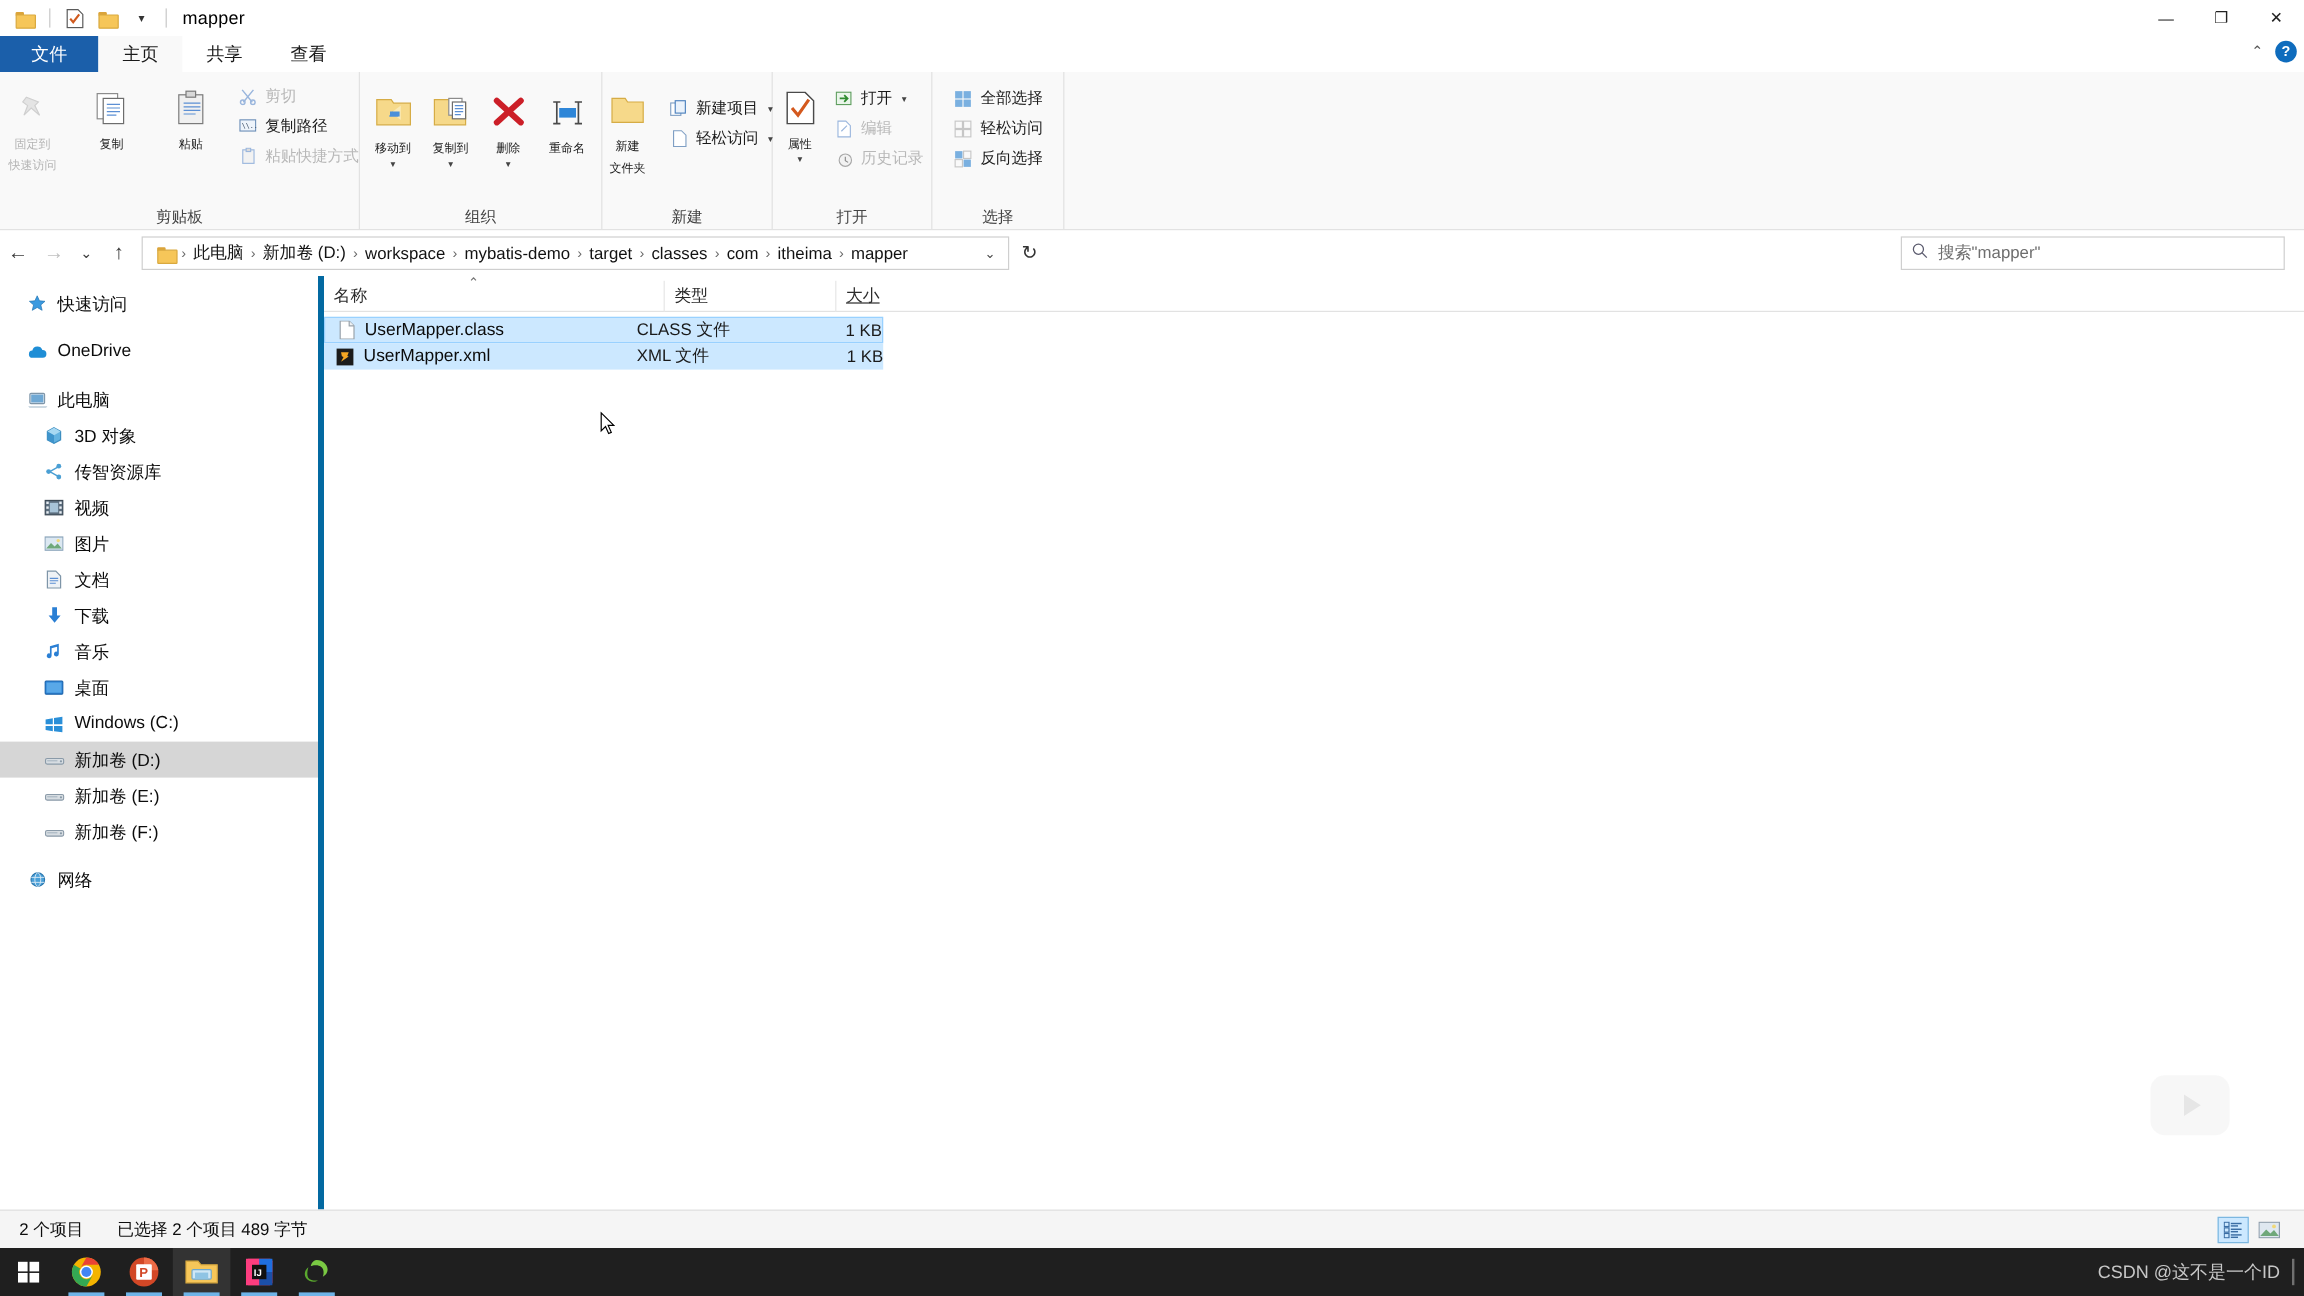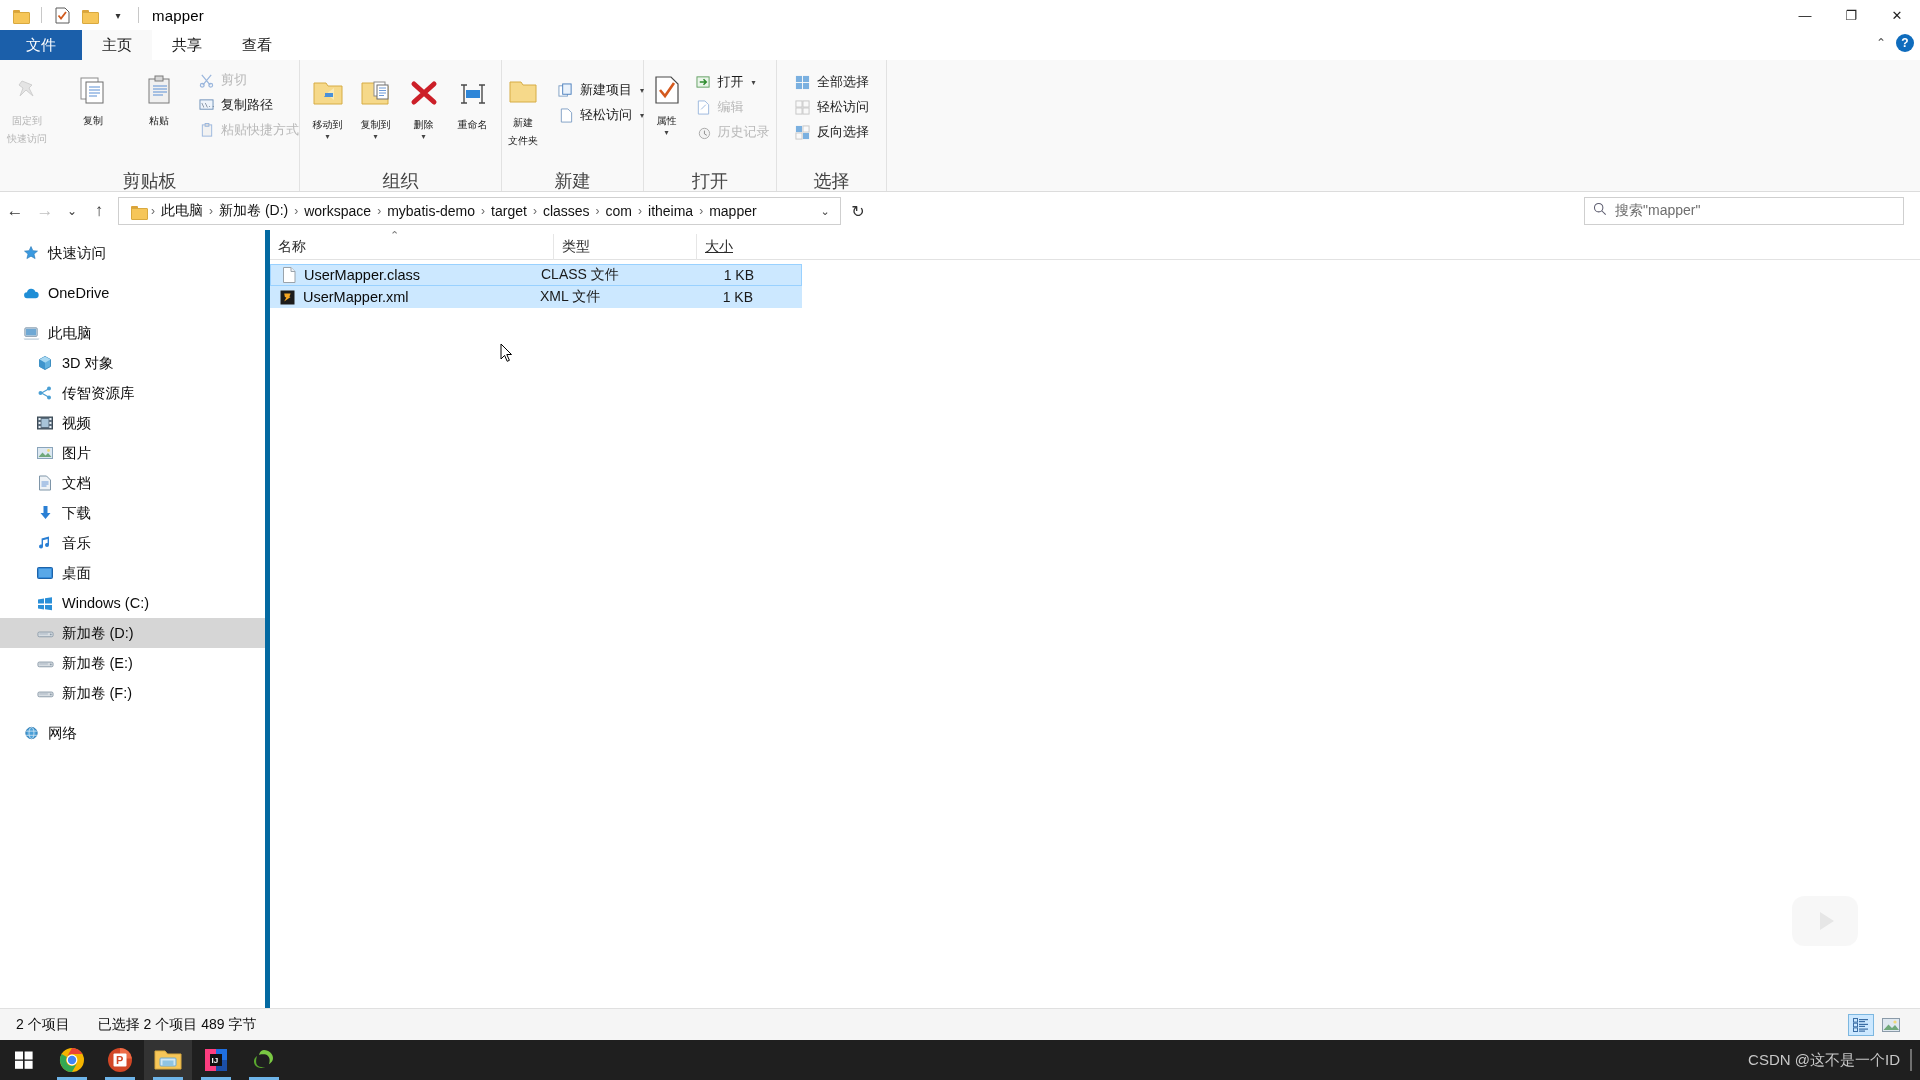--- a/index.html
+++ b/index.html
@@ -68,21 +68,21 @@
     position: absolute; left: 0; top: 60px; width: 1920px; height: 132px;
     background: #f9f9f9; border-bottom: 1px solid #dcdcdc;
     display: flex; align-items: stretch; overflow: hidden;
   }
   .rgroup {
     display: flex; flex-direction: column; align-items: center;
     border-right: 1px solid #e2e2e2; padding: 0 4px; position: relative;
   }
   .rgroup-body { flex: 1; display: flex; align-items: flex-start; padding-top: 6px; }
   .rgroup-label {
-    height: 20px; font-size: 18px; color: #444; display: flex; align-items: center;
+    height: 20px; font-size: 13px; color: #444; display: flex; align-items: center;
     justify-content: center; width: 100%;
   }
   .bigbtn {
     width: 66px; display: flex; flex-direction: column; align-items: center;
     padding-top: 4px; text-align: center;
   }
   .bigbtn .gl { height: 40px; display: flex; align-items: center; justify-content: center; }
   .bigbtn .lb { font-size: 10px; color: #1a1a1a; line-height: 15px; margin-top: 3px; }
   .bigbtn .lb.dim { color: #b4b4b4; }
   .caret { font-size: 8px; color: #444; line-height: 7px; margin-top: 1px; }
@@ -147,21 +147,21 @@
          display: flex; align-items: center; }
   .col + .col { border-left: 1px solid #e6e6e6; }
   .col.name { width: 283px; }
   .col.type { width: 143px; }
   .col.size { width: 85px; text-decoration: underline; }
   .sort-arrow {
     position: absolute; left: 120px; top: -5px; font-size: 11px; color: #777;
   }
   .row {
     height: 22px; display: flex; align-items: center; font-size: 14.5px; color: #0b0b0b;
-    width: 532px; margin-left: 0;
+    width: 466px; margin-left: 0;
   }
   .row.selected { background: #cce8ff; }
   .row.selected.focused { background: #cce8ff; border: 1px solid #99d1ff; height: 22px; }
   .cell-name { width: 270px; display: flex; align-items: center; gap: 7px; padding-left: 9px; }
   .cell-type { width: 143px; padding-left: 0px; font-size: 14px; color: #1a1a1a; }
   .cell-size { width: 70px; text-align: right; font-size: 14px; color: #1a1a1a; }
   .file-ico { width: 17px; height: 17px; flex: none; display: flex;
               align-items: center; justify-content: center; }
   .cursor-arrow { position: absolute; left: 230px; top: 113px; }
 

